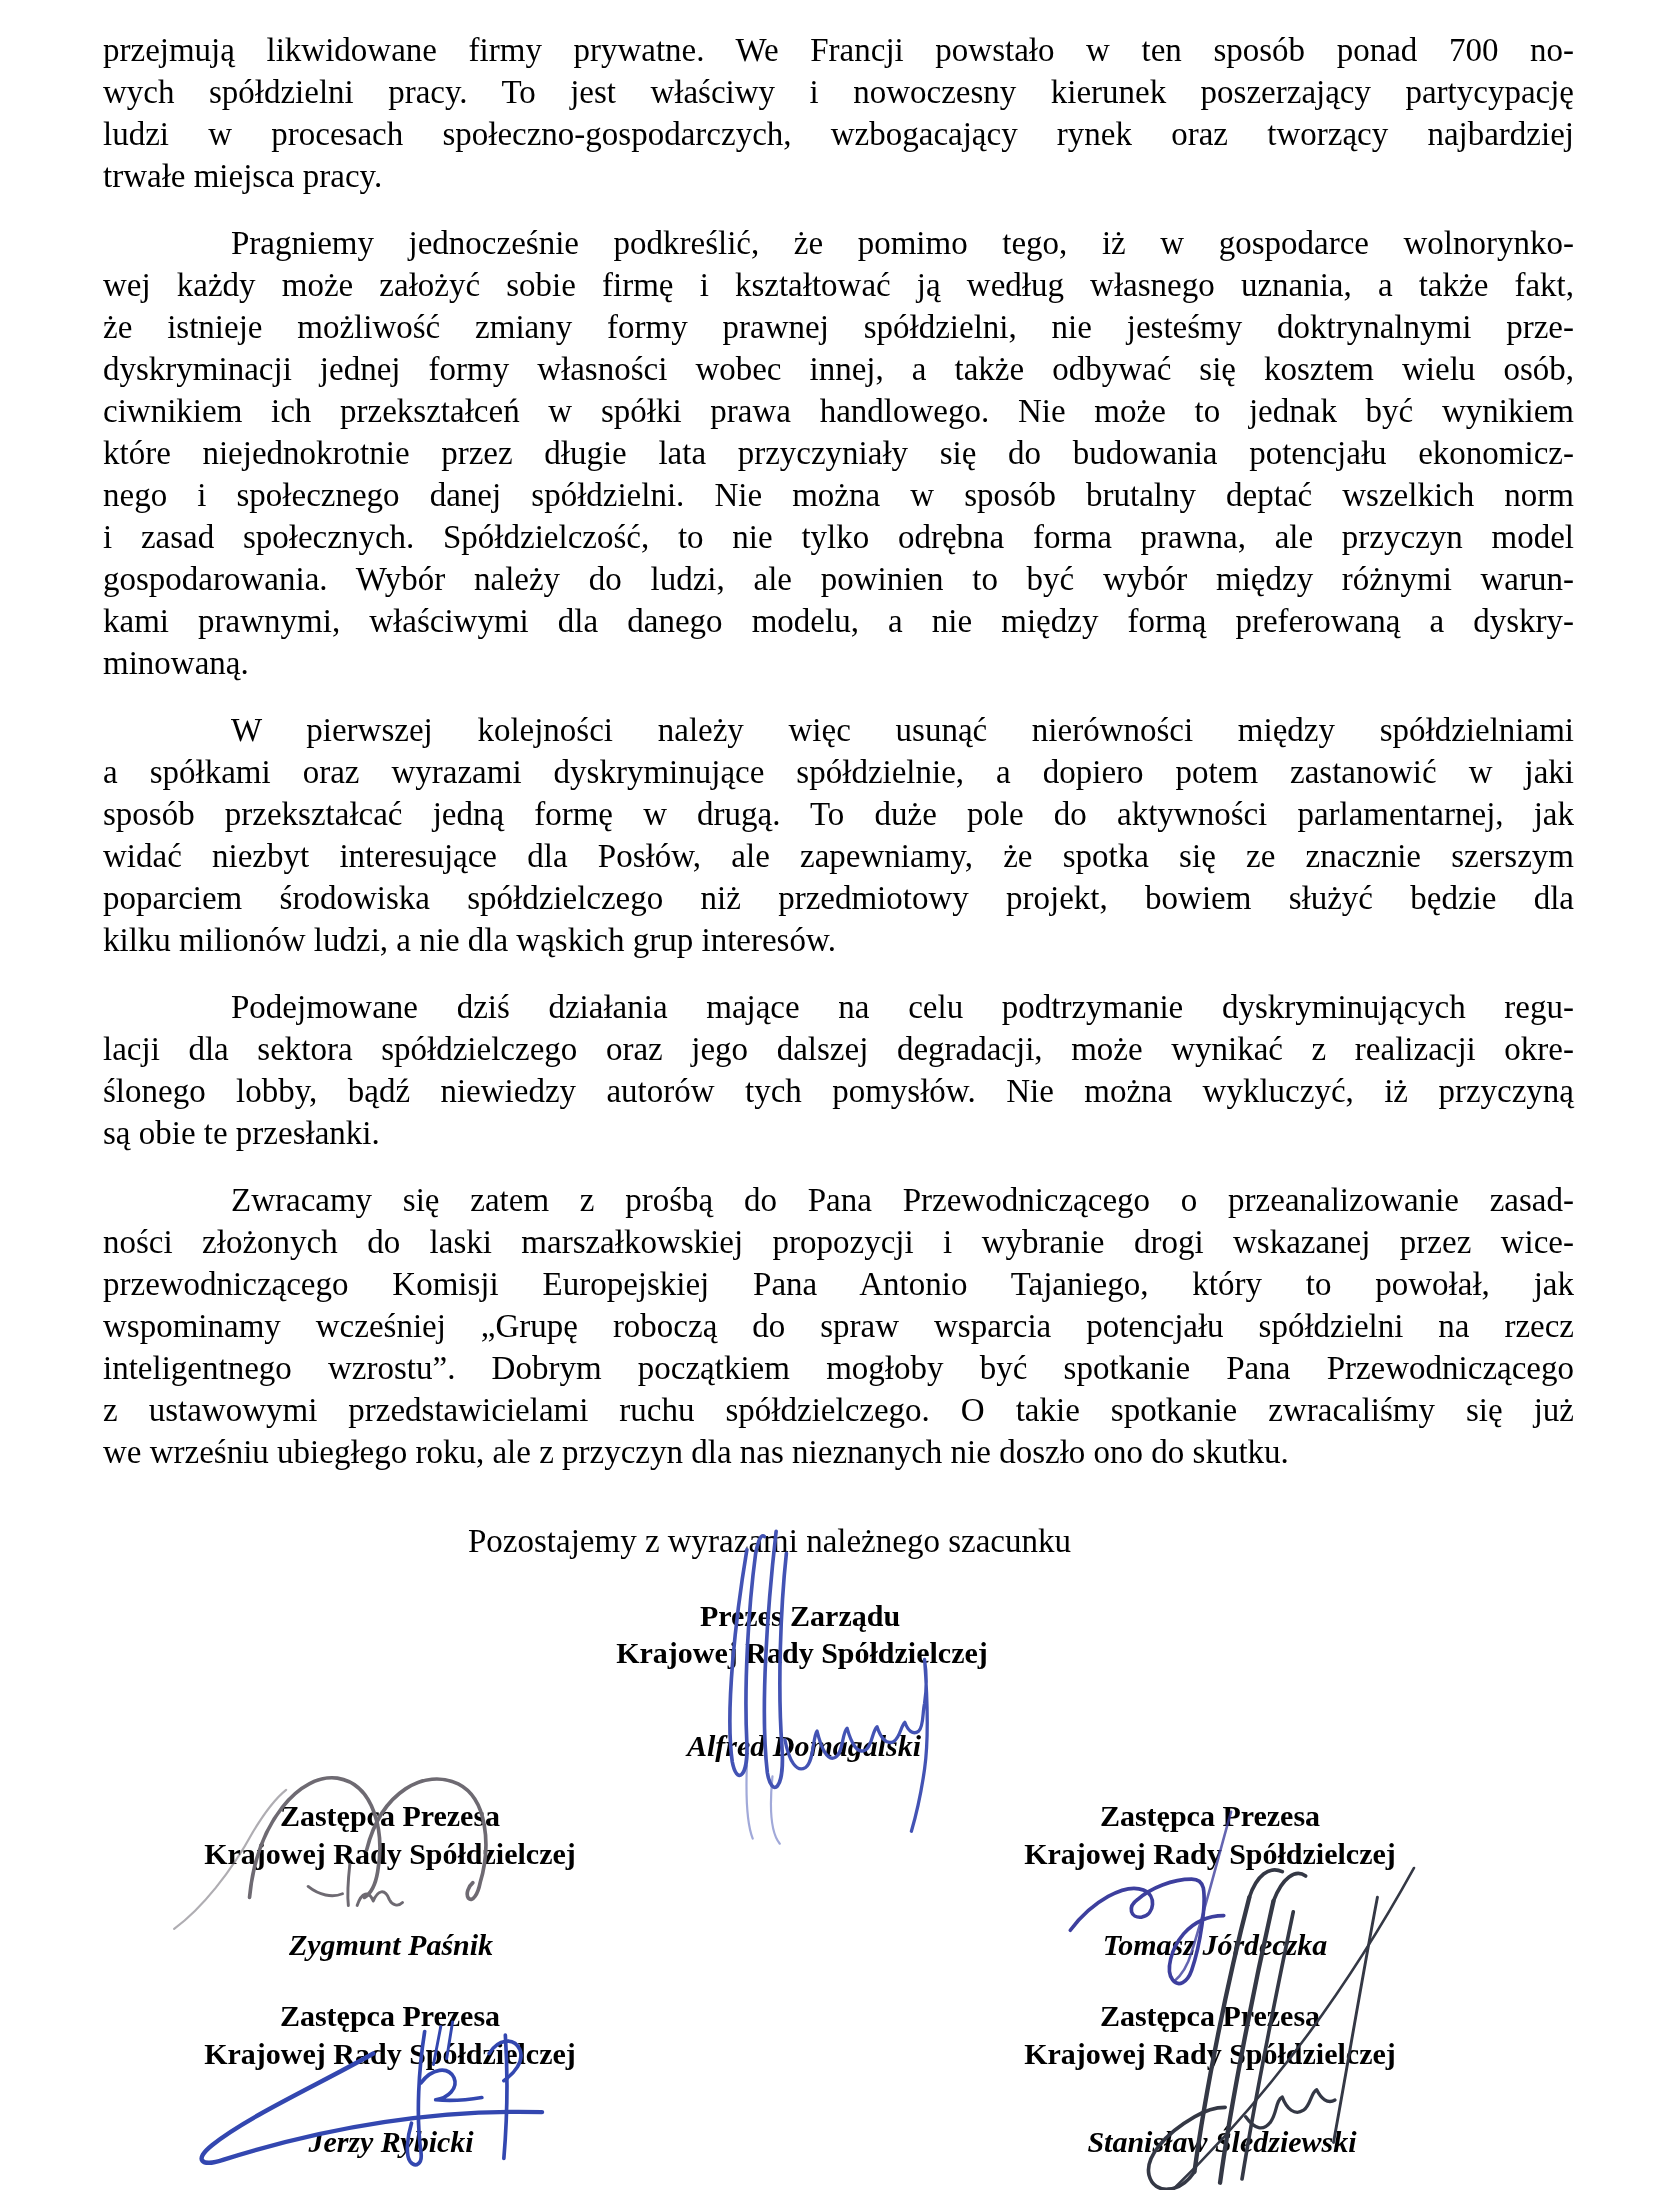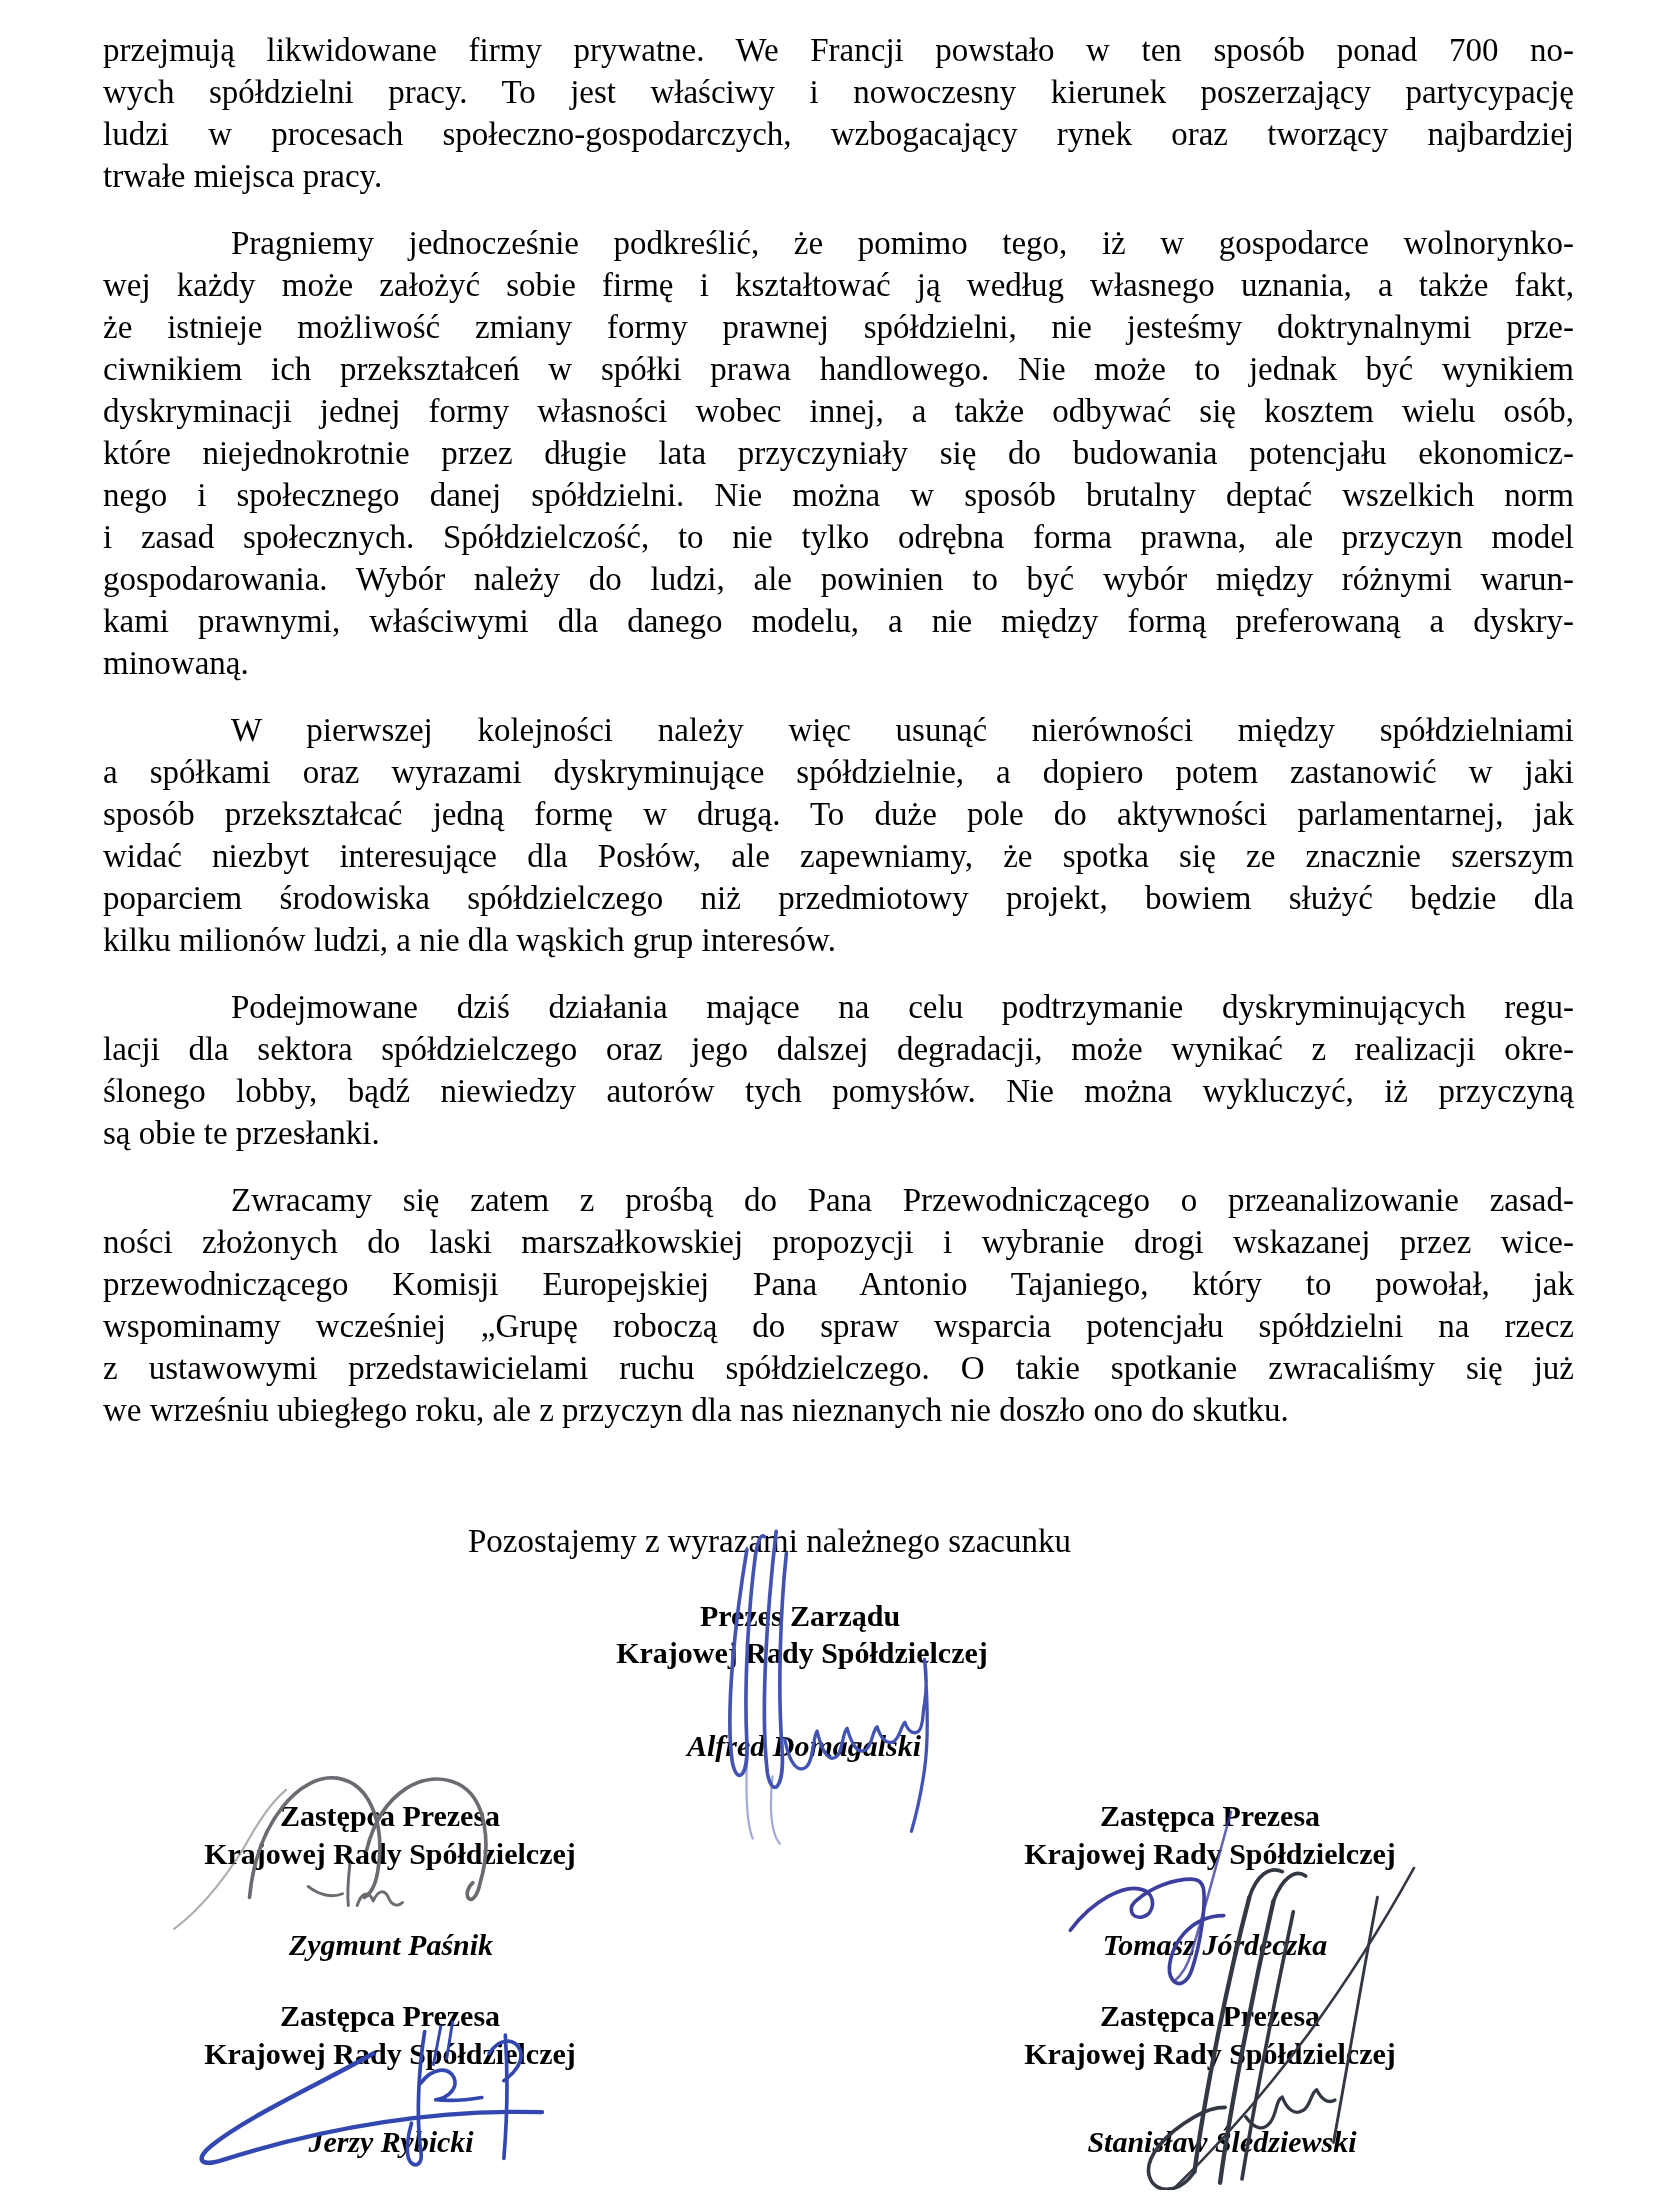--- a/index.html
+++ b/index.html
@@ -75,22 +75,22 @@
       <div class="para">
         <div class="line">przejmują likwidowane firmy prywatne. We Francji powstało w ten sposób ponad 700 no-</div>
         <div class="line">wych spółdzielni pracy. To jest właściwy i nowoczesny kierunek poszerzający partycypację</div>
         <div class="line">ludzi w procesach społeczno-gospodarczych, wzbogacający rynek oraz tworzący najbardziej</div>
         <div class="line last">trwałe miejsca pracy.</div>
       </div>
       <div class="para">
         <div class="line ind">Pragniemy jednocześnie podkreślić, że pomimo tego, iż w gospodarce wolnorynko-</div>
         <div class="line">wej każdy może założyć sobie firmę i kształtować ją według własnego uznania, a także fakt,</div>
         <div class="line">że istnieje możliwość zmiany formy prawnej spółdzielni, nie jesteśmy doktrynalnymi prze-</div>
+        <div class="line">dyskryminacji jednej formy własności wobec innej, a także odbywać się kosztem wielu osób,</div>
         <div class="line">ciwnikiem ich przekształceń w spółki prawa handlowego. Nie może to jednak być wynikiem</div>
-        <div class="line">dyskryminacji jednej formy własności wobec innej, a także odbywać się kosztem wielu osób,</div>
         <div class="line">które niejednokrotnie przez długie lata przyczyniały się do budowania potencjału ekonomicz-</div>
         <div class="line">nego i społecznego danej spółdzielni. Nie można w sposób brutalny deptać wszelkich norm</div>
         <div class="line">i zasad społecznych. Spółdzielczość, to nie tylko odrębna forma prawna, ale przyczyn model</div>
         <div class="line">gospodarowania. Wybór należy do ludzi, ale powinien to być wybór między różnymi warun-</div>
         <div class="line">kami prawnymi, właściwymi dla danego modelu, a nie między formą preferowaną a dyskry-</div>
         <div class="line last">minowaną.</div>
       </div>
       <div class="para">
         <div class="line ind">W pierwszej kolejności należy więc usunąć nierówności między spółdzielniami</div>
         <div class="line">a spółkami oraz wyrazami dyskryminujące spółdzielnie, a dopiero potem zastanowić w jaki</div>
@@ -103,20 +103,21 @@
         <div class="line ind">Podejmowane dziś działania mające na celu podtrzymanie dyskryminujących regu-</div>
         <div class="line">lacji dla sektora spółdzielczego oraz jego dalszej degradacji, może wynikać z realizacji okre-</div>
         <div class="line">ślonego lobby, bądź niewiedzy autorów tych pomysłów. Nie można wykluczyć, iż przyczyną</div>
         <div class="line last">są obie te przesłanki.</div>
       </div>
       <div class="para">
         <div class="line ind">Zwracamy się zatem z prośbą do Pana Przewodniczącego o przeanalizowanie zasad-</div>
         <div class="line">ności złożonych do laski marszałkowskiej propozycji i wybranie drogi wskazanej przez wice-</div>
         <div class="line">przewodniczącego Komisji Europejskiej Pana Antonio Tajaniego, który to powołał, jak</div>
         <div class="line">wspominamy wcześniej „Grupę roboczą do spraw wsparcia potencjału spółdzielni na rzecz</div>
+        <div class="line">inteligentnego wzrostu”. Dobrym początkiem mogłoby być spotkanie Pana Przewodniczącego</div>
         <div class="line">z ustawowymi przedstawicielami ruchu spółdzielczego. O takie spotkanie zwracaliśmy się już</div>
         <div class="line last">we wrześniu ubiegłego roku, ale z przyczyn dla nas nieznanych nie doszło ono do skutku.</div>
       </div>
     </div>
 
   <div class="closing-line">Pozostajemy z wyrazami należnego szacunku</div>
 
   <div class="sig-title" style="left:800px; top:1599px;">Prezes Zarządu</div>
   <div class="sig-title" style="left:802px; top:1636px;">Krajowej Rady Spółdzielczej</div>
   <div class="sig-name" style="left:804px; top:1729px;">Alfred Domagalski</div>

